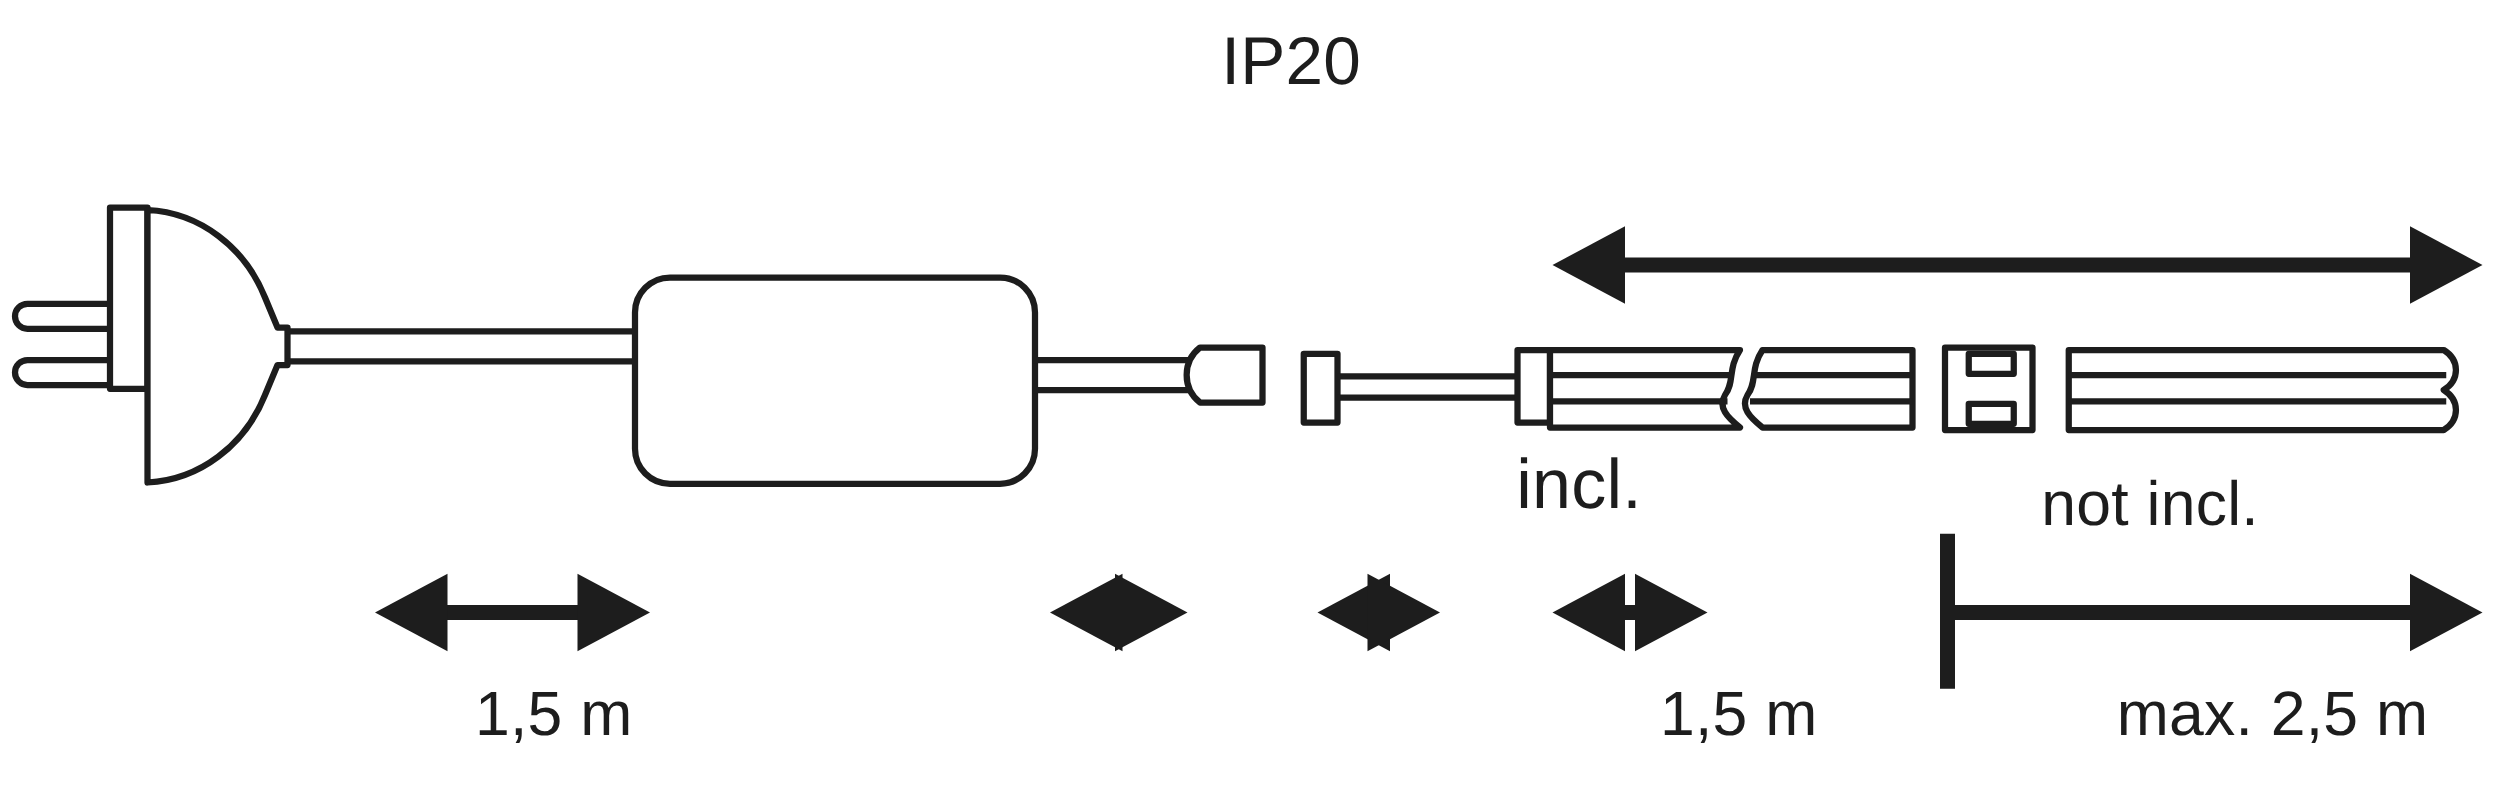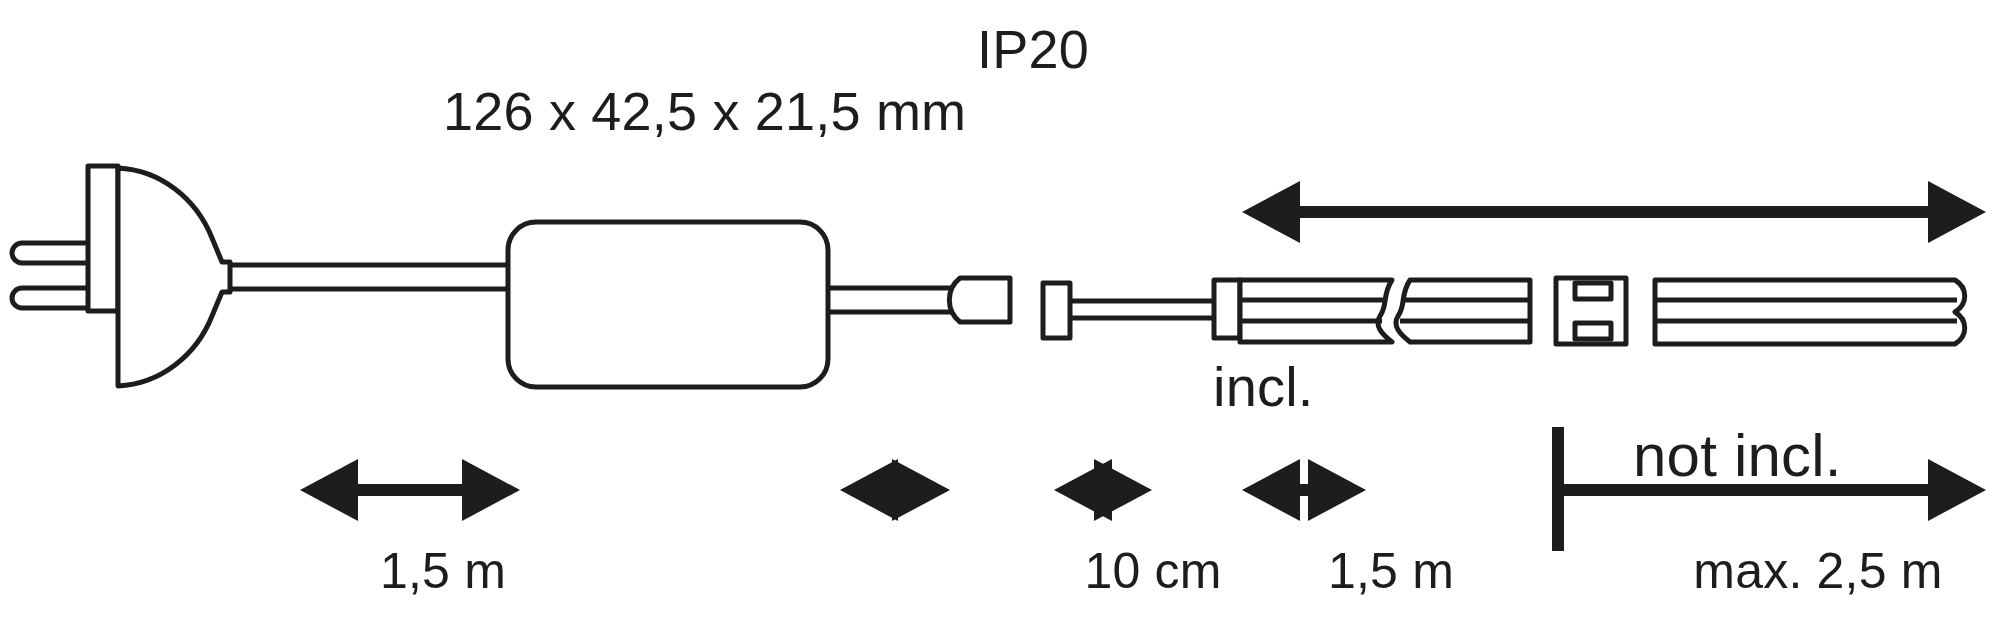--- a/index.html
+++ b/index.html
@@ -22,21 +22,21 @@
     white-space:nowrap;
     color:#1d1d1d;
     line-height:1;
     letter-spacing:.2px;
     padding-left:33px;
   }
   .lbl-ip20{font-size:54px;left:0;top:22px;width:2000px;text-align:center;}
   .lbl-dims{font-size:54px;left:410px;top:84px;}
   .lbl-expand{font-size:54px;left:1315px;top:84px;}
   .lbl-incl{font-size:56px;left:1180px;top:359px;}
-  .lbl-notincl{font-size:60px;left:1600px;top:378px;margin-top:48px;}
+  .lbl-notincl{font-size:50px;left:1600px;top:378px;}
   .lbl-d1{font-size:50px;left:0;top:546px;width:820px;text-align:center;}
   .lbl-d2{font-size:50px;left:790px;top:546px;width:210px;text-align:center;}
   .lbl-d3{font-size:50px;left:1000px;top:546px;width:240px;text-align:center;}
   .lbl-d4{font-size:50px;left:1238px;top:546px;width:240px;text-align:center;}
   .lbl-d5{font-size:50px;left:1570px;top:546px;width:430px;text-align:center;}
 </style>
 </head>
 <body>
 
 <div id="stage">
@@ -172,22 +172,20 @@
       </g>
 
       <g>
         <rect x="1560" y="484" width="410" height="12"></rect>
         <polygon points="1986,490 1928,459 1928,521"></polygon>
       </g>
     </g>
   </svg>
 
   <div class="lbl lbl-ip20">IP20</div>
-  <div class="lbl lbl-dims">126 x 42,5 x 21,5 mm</div>
   <div class="lbl lbl-incl">incl.</div>
   <div class="lbl lbl-notincl">not incl.</div>
 
   <div class="lbl lbl-d1">1,5 m</div>
-  <div class="lbl lbl-d3">10 cm</div>
   <div class="lbl lbl-d4">1,5 m</div>
   <div class="lbl lbl-d5">max. 2,5 m</div>
 
 </div>
 
 </body></html>

